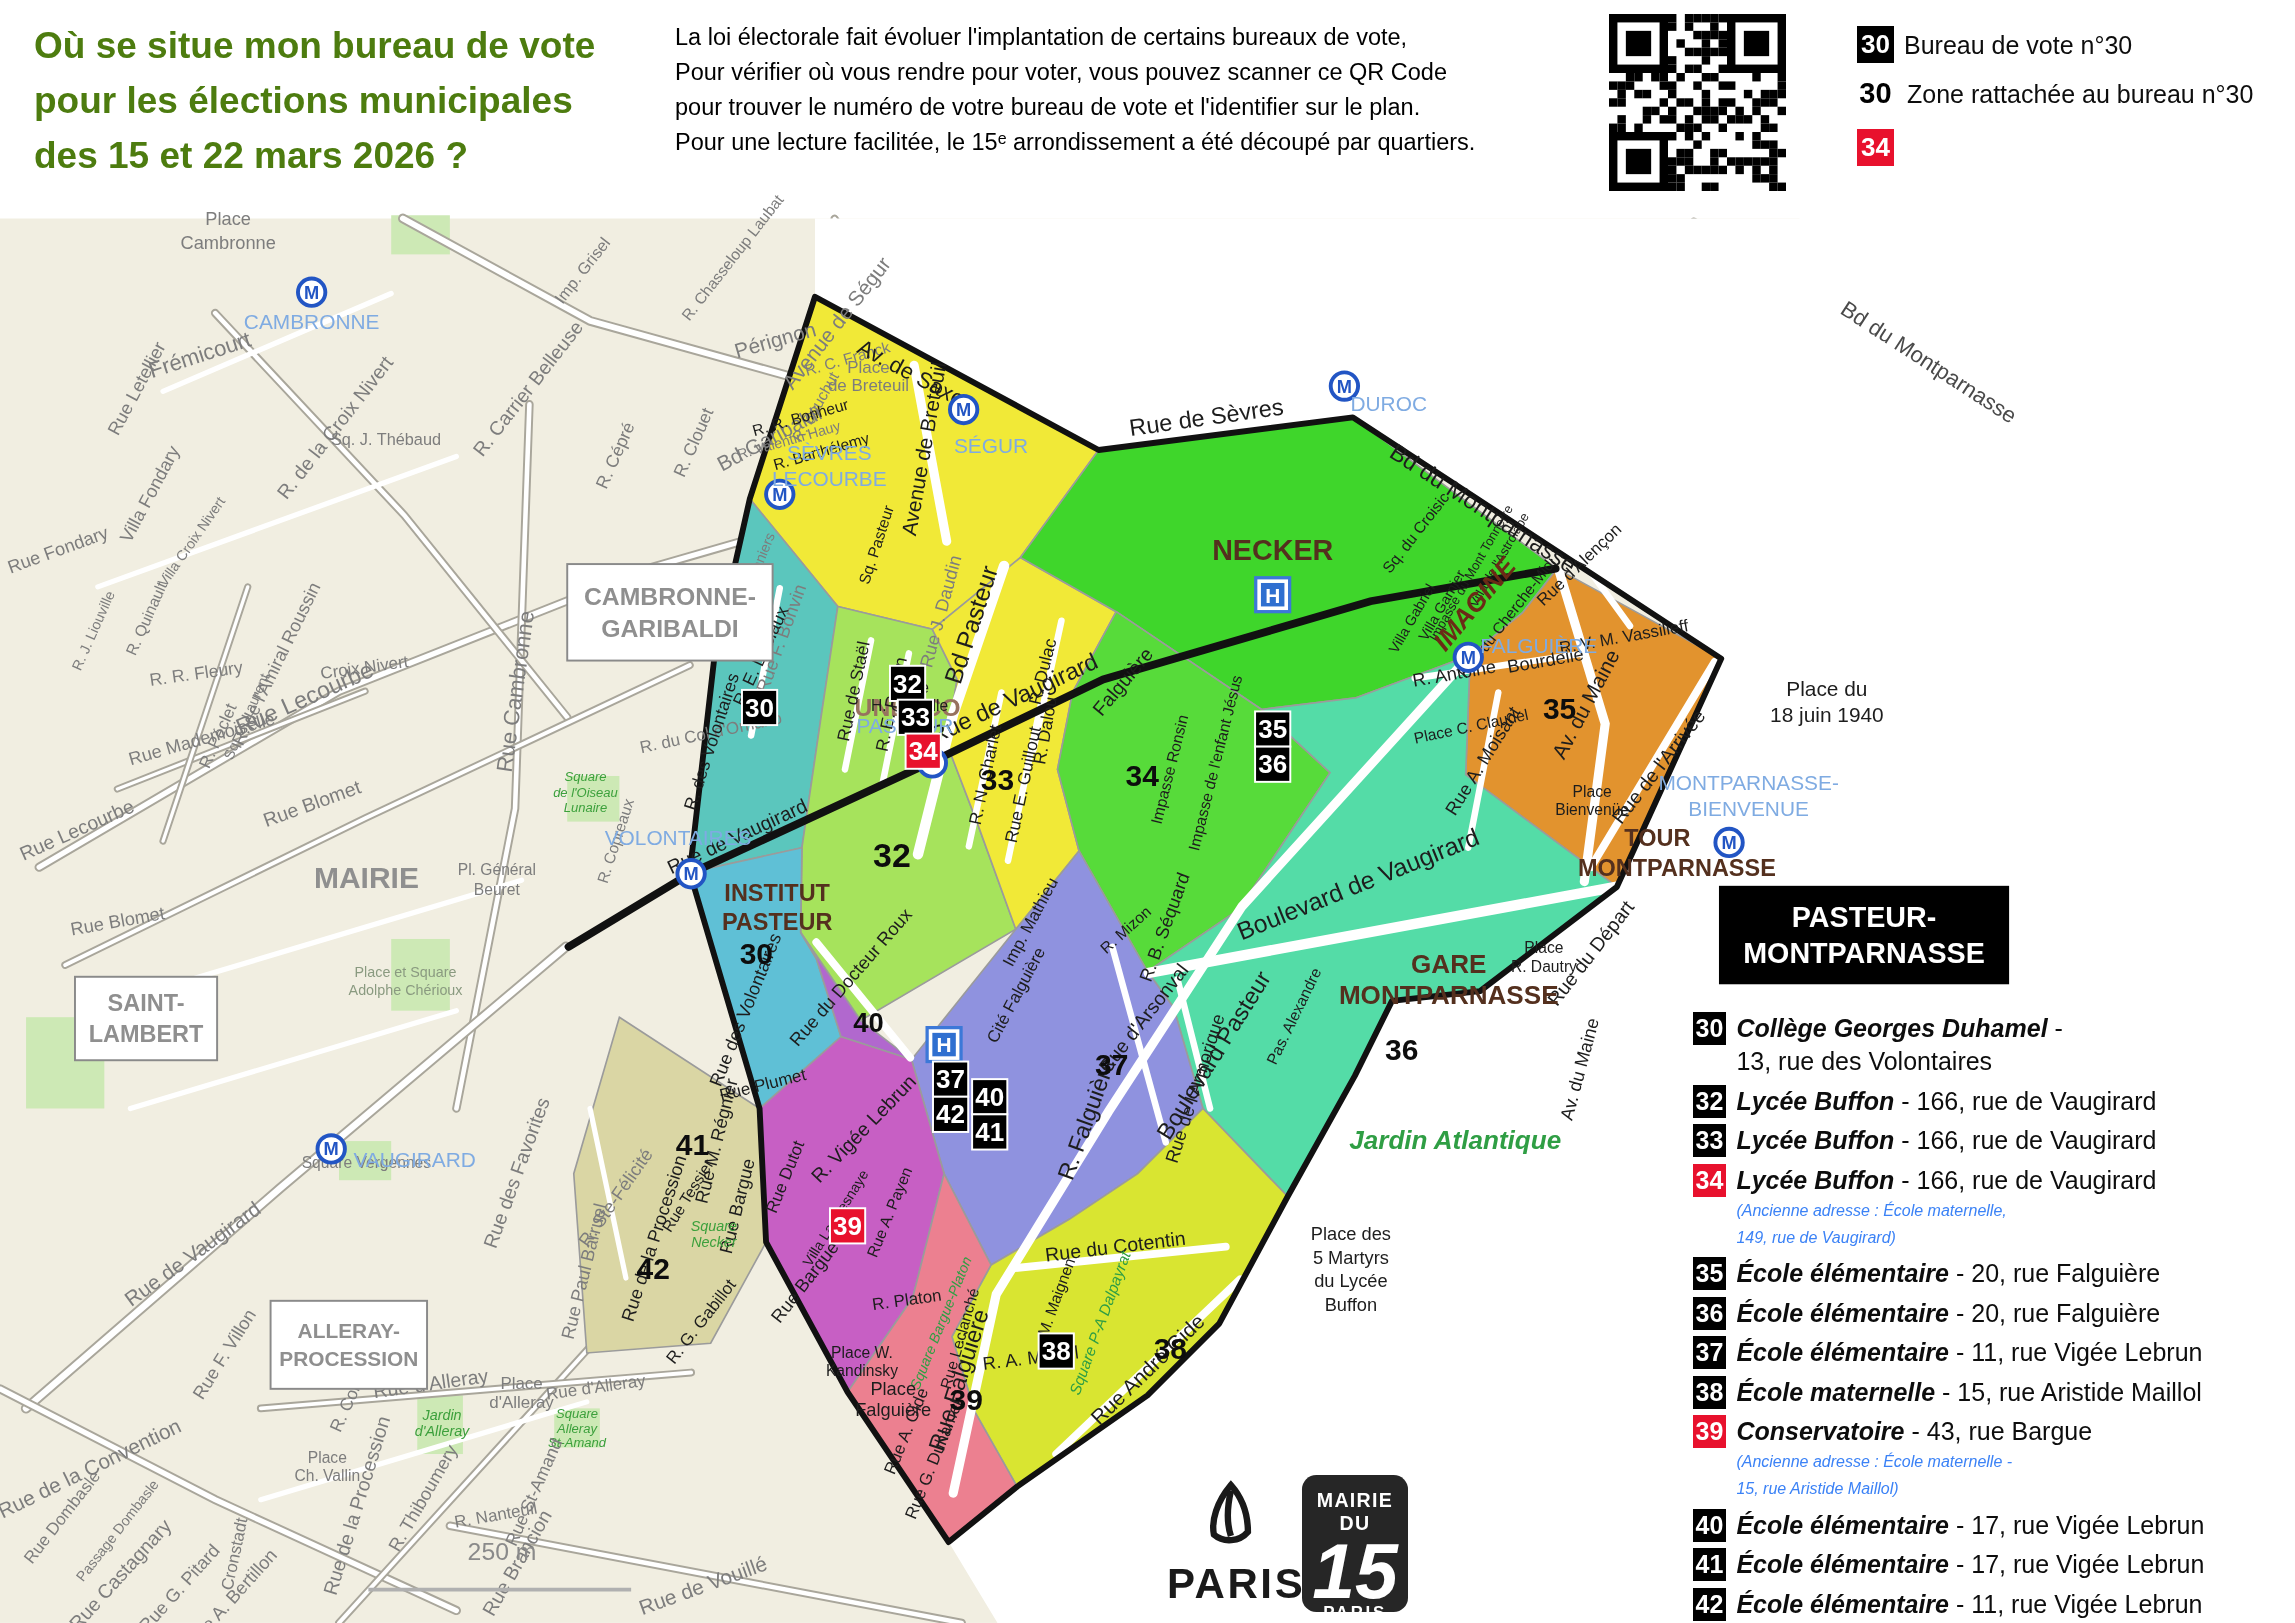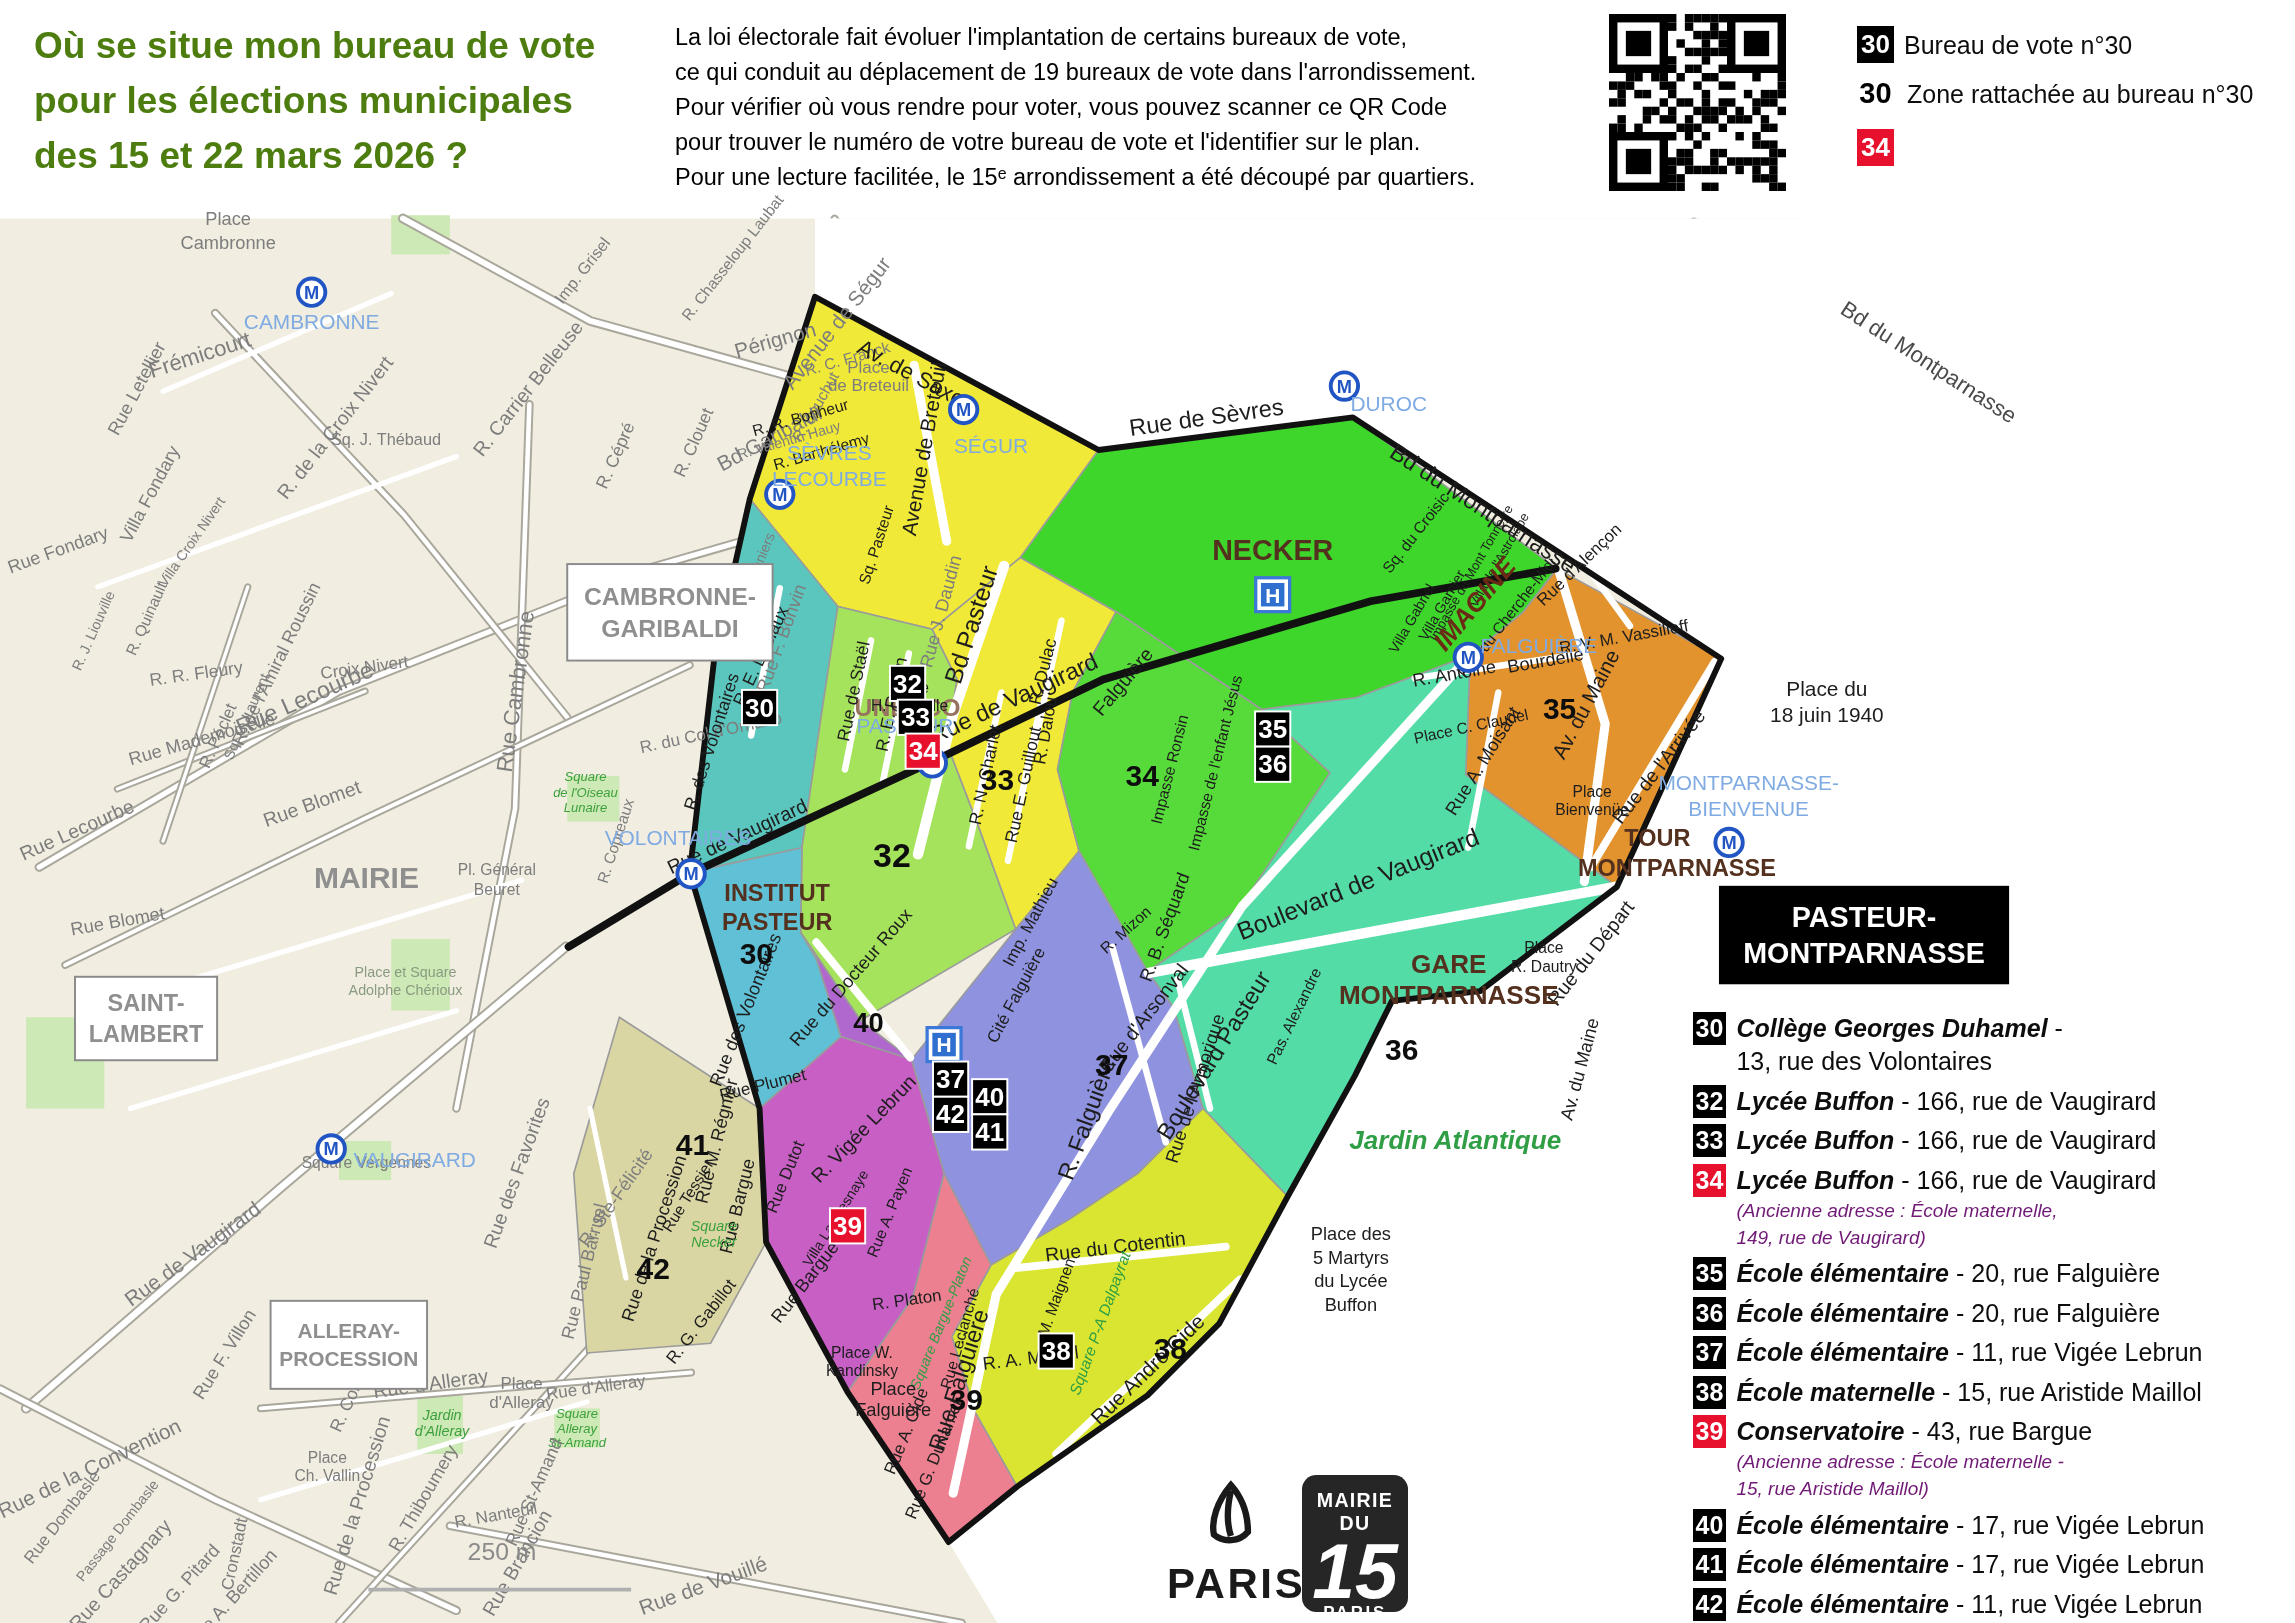--- a/index.html
+++ b/index.html
@@ -23,42 +23,41 @@
   #infobox .t{font-style:italic;font-weight:bold;font-size:26px;margin-bottom:14.3px;}
   #infobox .l{font-weight:bold;font-size:25.4px;line-height:35px;}
   
   #plist{left:1693px;top:1012px;width:600px;}
   .row{display:flex;align-items:flex-start;margin-bottom:6.5px;}
   .badge{flex:0 0 33px;height:33px;margin-right:10.4px;display:flex;align-items:center;justify-content:center;
          background:#000;color:#fff;font-weight:bold;font-size:25px;}
   .badge.red{background:#E8112D;}
   .rtxt{font-size:25px;line-height:33px;color:#0d0d0d;}
   .rtxt .nm{font-weight:bold;font-style:italic;}
-  .note{font-style:italic;font-size:19px;line-height:27px;color:#701a75;}
+  .note{font-style:italic;font-size:16px;line-height:27px;color:#3b82f6;}
   
   #mairie{left:1286px;top:1475px;width:106px;height:137px;background:#262626;border-radius:14.3px;
           color:#fff;text-align:center;margin-left:16px;}
   #mairie .a{font-weight:bold;font-size:19.6px;letter-spacing:1.3px;margin-top:14.3px;}
   #mairie .b{font-weight:bold;font-style:italic;font-size:77px;line-height:72px;}
   #mairie .c{font-weight:bold;font-size:17px;letter-spacing:2.6px;margin-top:-3.9px;}
   #parislogo{left:1167px;top:1478px;width:124px;text-align:center;color:#1a1a1a;}
   #parislogo .w{font-weight:bold;font-size:42px;letter-spacing:2.6px;margin-top:-5.2px;}
 </style>
 </head>
 <body>
 
 <div class="abs" id="title">
   <div>Où se situe mon bureau de vote</div>
   <div>pour les élections municipales</div>
   <div>des 15 et 22 mars 2026 ?</div>
 </div>
 
 <div class="abs" id="intro">
   <div>La loi électorale fait évoluer l'implantation de certains bureaux de vote,</div>
-  <div>ce qui conduit au déplacement de 19 bureaux de vote dans l'arrondissement.</div>
   <div>Pour vérifier où vous rendre pour voter, vous pouvez scanner ce QR Code</div>
   <div>pour trouver le numéro de votre bureau de vote et l'identifier sur le plan.</div>
   <div>Pour une lecture facilitée, le 15ᵉ arrondissement a été découpé par quartiers.</div>
 </div>
 
 <div class="abs" id="qr"><svg width="177" height="177" viewBox="0 0 272 272">
       <rect x="90.66666666666667" y="0" width="12.952380952380953" height="12.952380952380953" fill="#000"></rect>
       <rect x="116.57142857142857" y="0" width="12.952380952380953" height="12.952380952380953" fill="#000"></rect>
       <rect x="129.52380952380952" y="0" width="12.952380952380953" height="12.952380952380953" fill="#000"></rect>
       <rect x="142.47619047619048" y="0" width="12.952380952380953" height="12.952380952380953" fill="#000"></rect>

